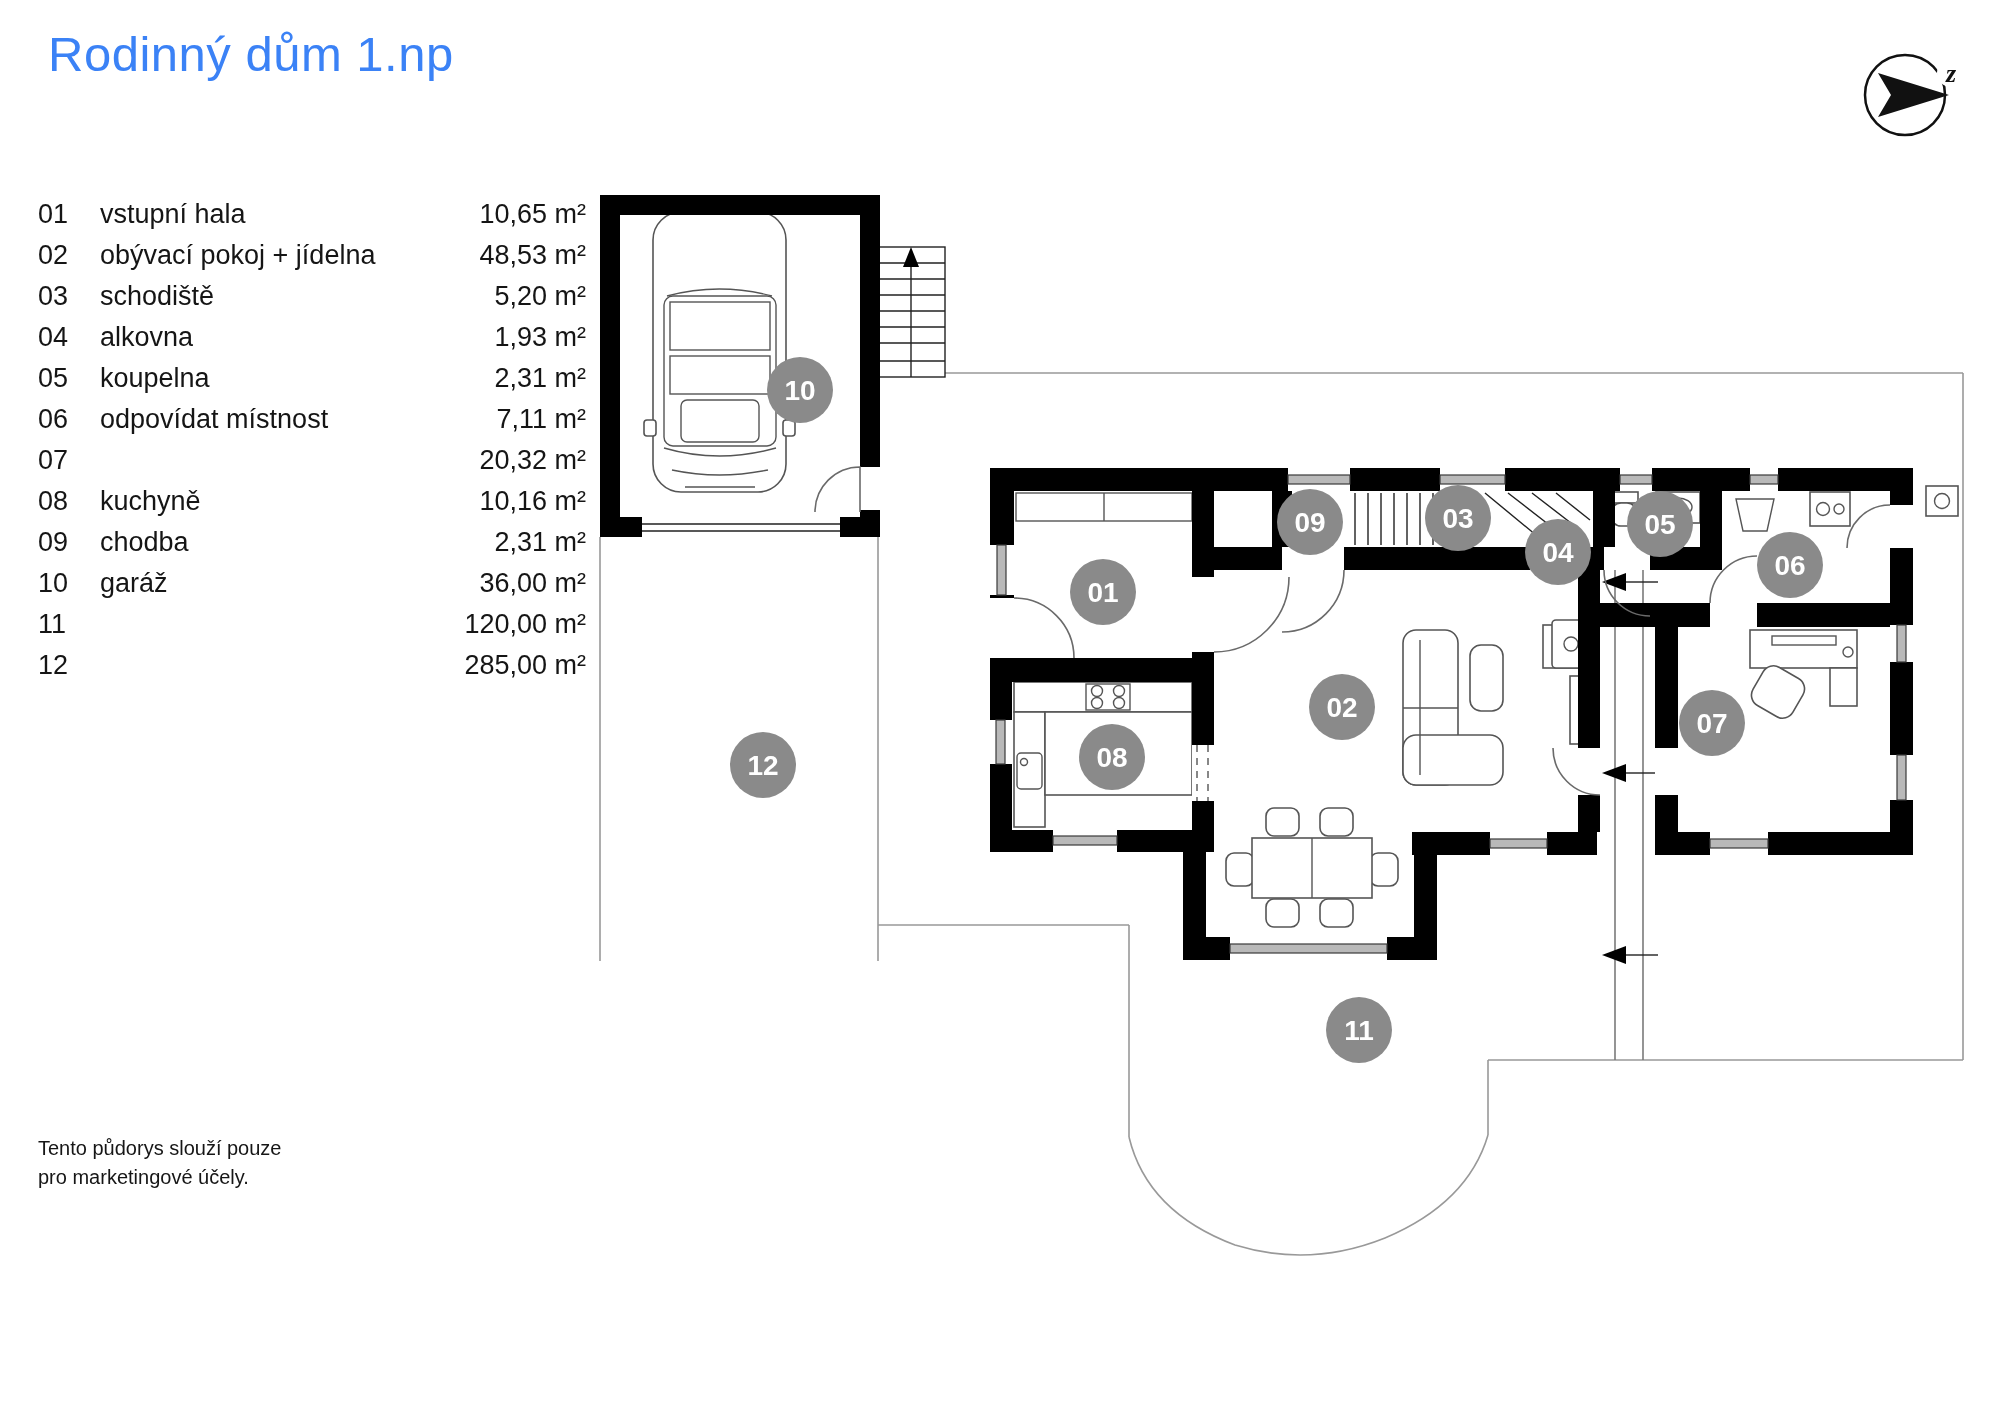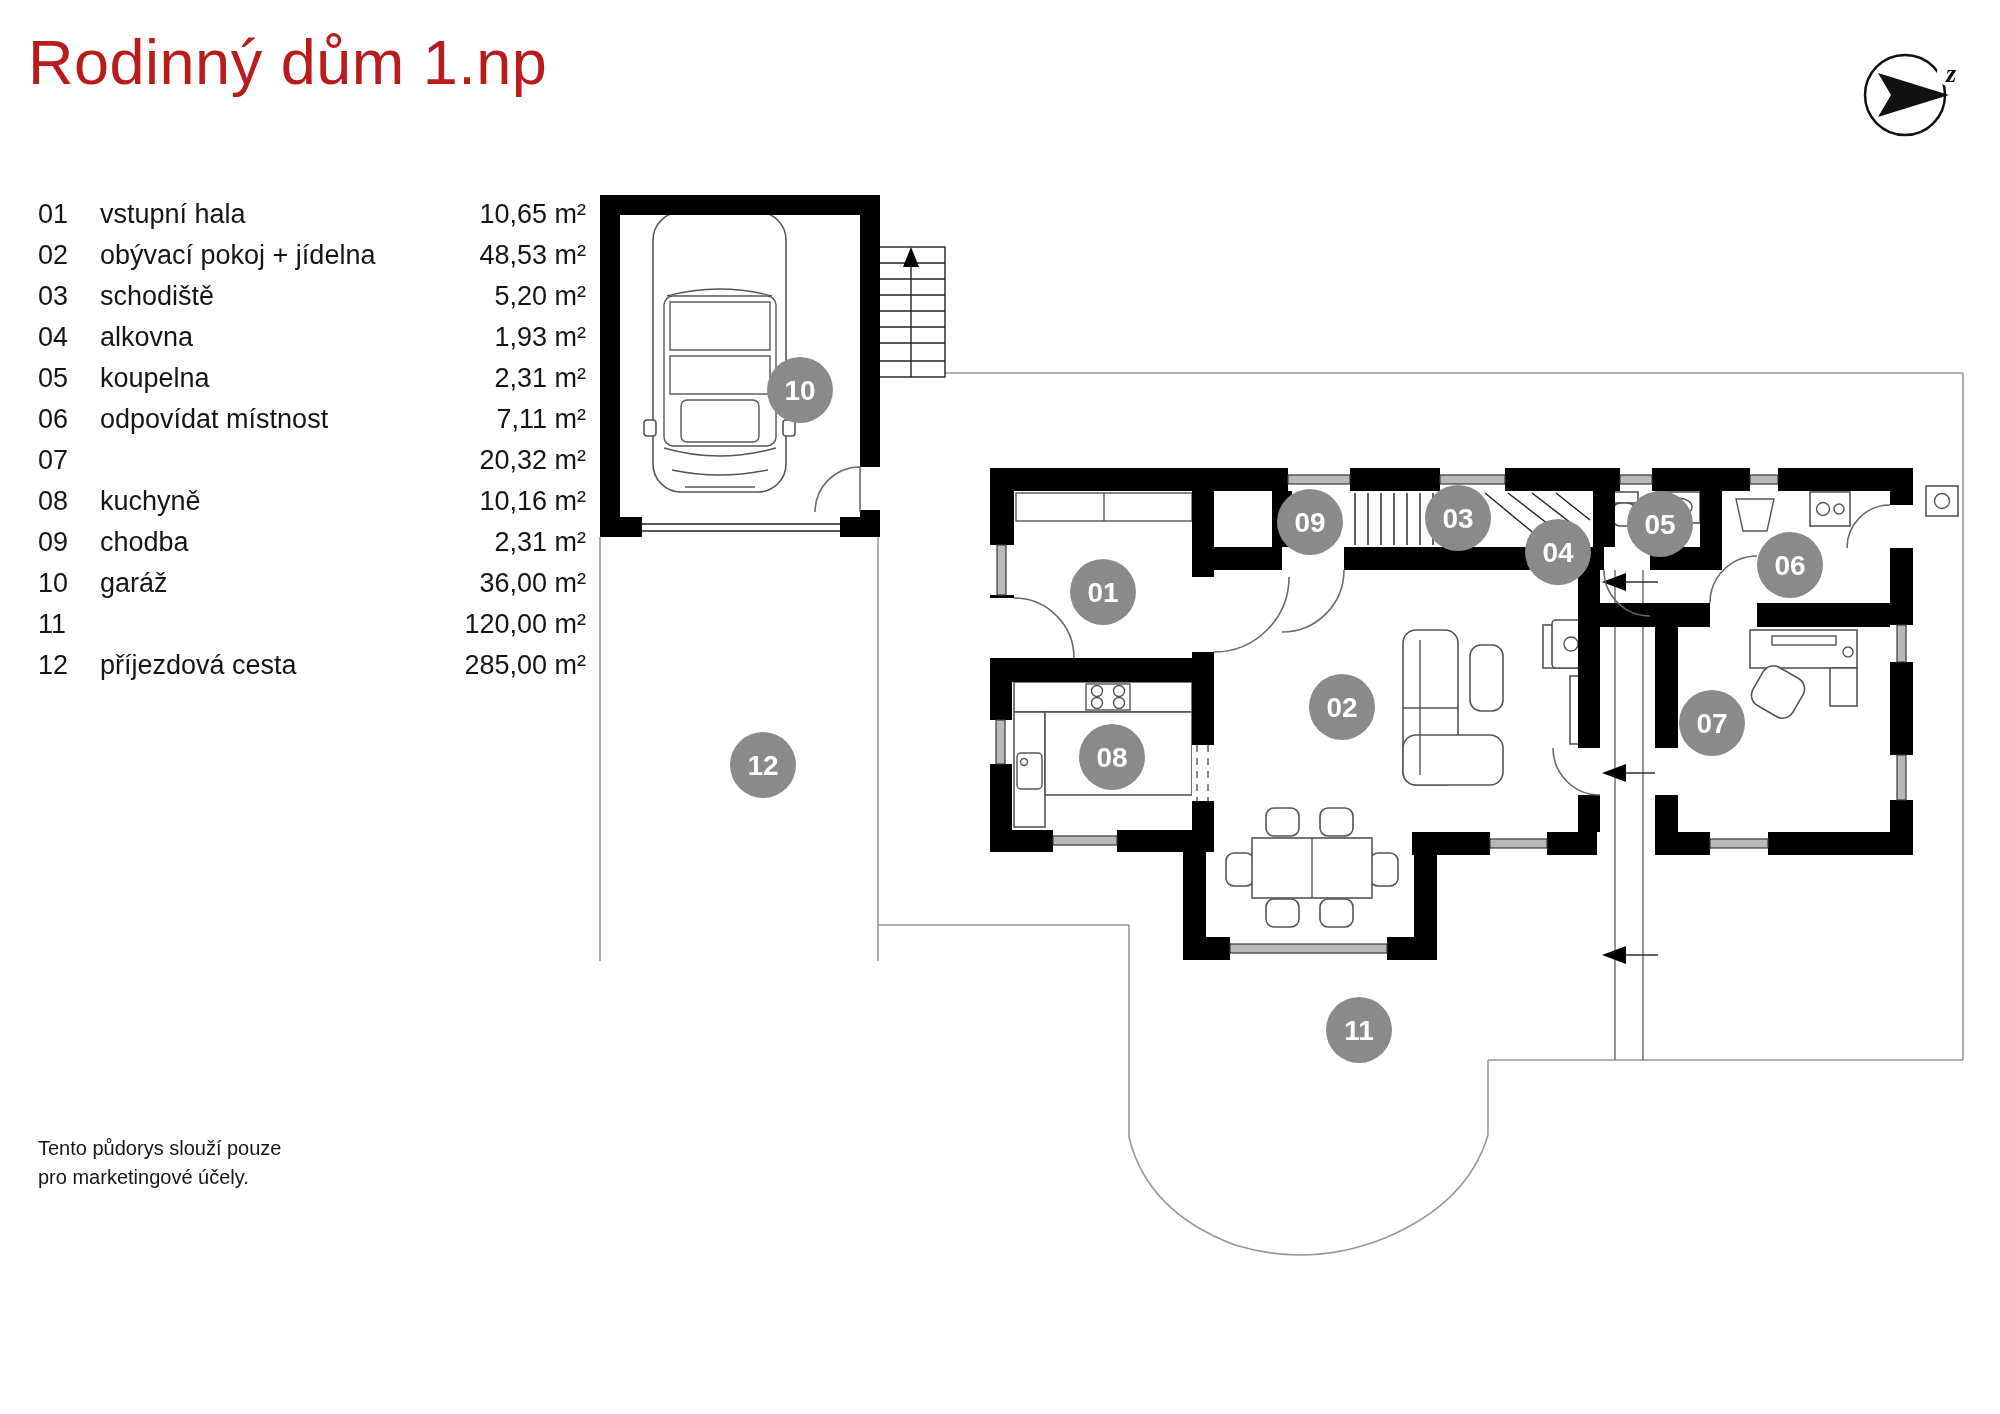--- a/index.html
+++ b/index.html
@@ -1,18 +1,18 @@
 <!DOCTYPE html>
 <html><head>
 <meta charset="utf-8">
 <style>
   html,body{margin:0;padding:0;background:#fff;}
   #page{position:relative;width:2000px;height:1414px;background:#fff;overflow:hidden;
         font-family:"Liberation Sans",sans-serif;color:#111;}
-  .title{position:absolute;left:28px;top:26px;font-size:63px;font-weight:500;letter-spacing:.5px;color:#b91c1c;}
+  .title{position:absolute;left:48px;top:26px;font-size:49px;font-weight:500;letter-spacing:.5px;color:#3b82f6;}
   .legend{position:absolute;left:38px;top:194px;width:548px;font-size:27px;color:#151515;}
   .lrow{display:flex;align-items:baseline;line-height:41px;}
   .lnum{width:62px;flex:0 0 62px;}
   .lname{flex:1 1 auto;padding-right:8px;white-space:nowrap;}
   .larea{flex:0 0 auto;margin-left:auto;text-align:right;white-space:nowrap;}
   .disclaimer{position:absolute;left:38px;top:1134px;font-size:20px;line-height:29px;color:#161616;}
   .disclaimer .p2{margin-top:29px;}
   .pre{white-space:pre-line;}
   svg{position:absolute;left:0;top:0;}
   .wall{fill:#000;}
@@ -84,21 +84,20 @@
         <span class="lnum">10</span>
         <span class="lname">garáž</span>
         <span class="larea">36,00 m²</span>
       </div>
       <div class="lrow">
         <span class="lnum">11</span>
         <span class="larea">120,00 m²</span>
       </div>
       <div class="lrow">
         <span class="lnum">12</span>
-        <span class="lname">příjezdová cesta</span>
         <span class="larea">285,00 m²</span>
       </div>
     </div>
 
   <div class="disclaimer">
     <div class="pre">Tento půdorys slouží pouze
 pro marketingové účely.</div>
   </div>
 
   <svg width="2000" height="1414" viewBox="0 0 2000 1414">

